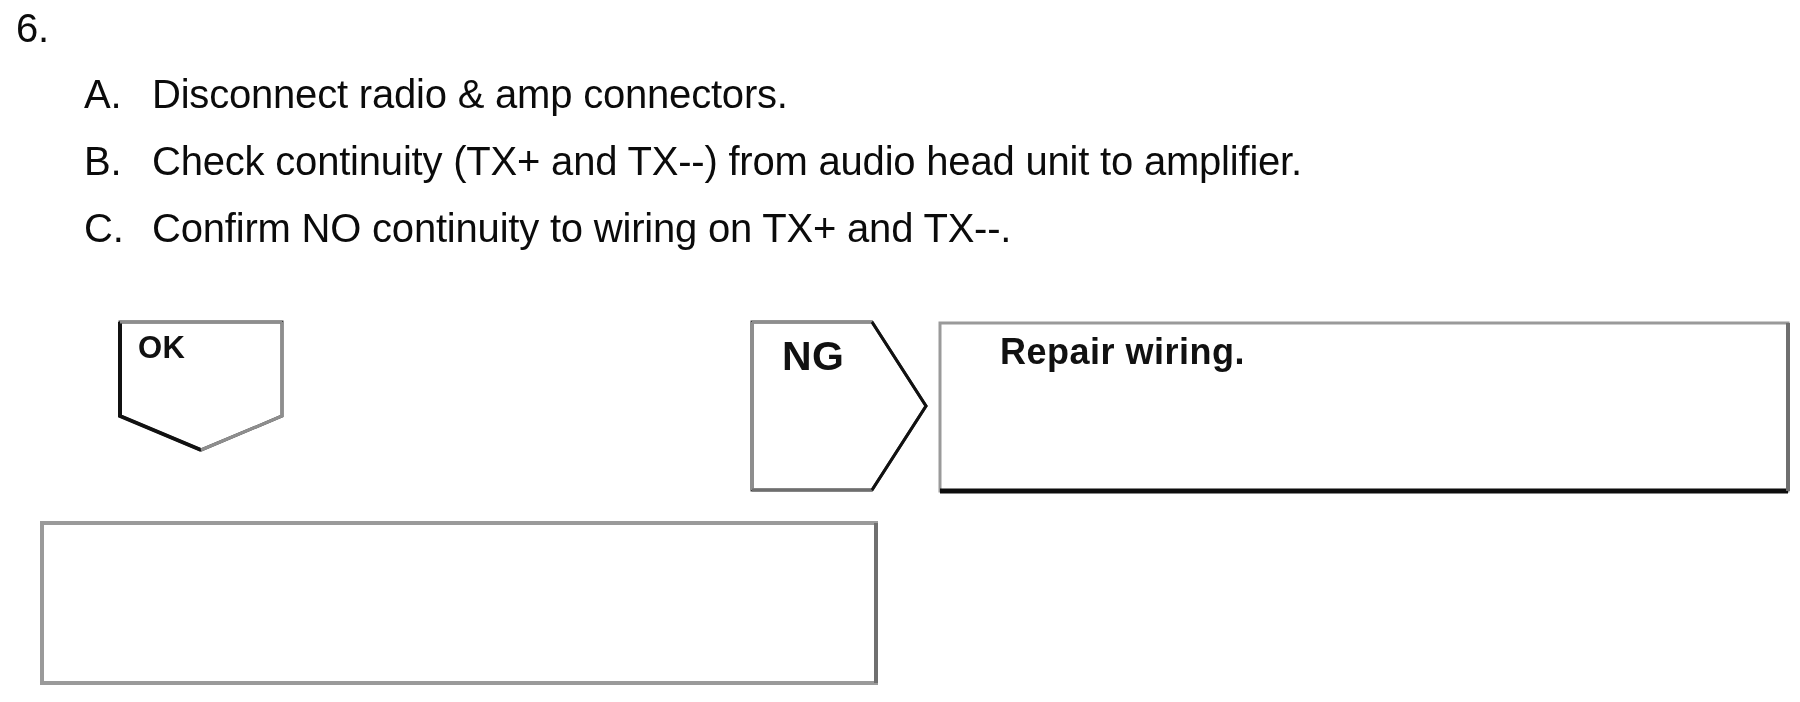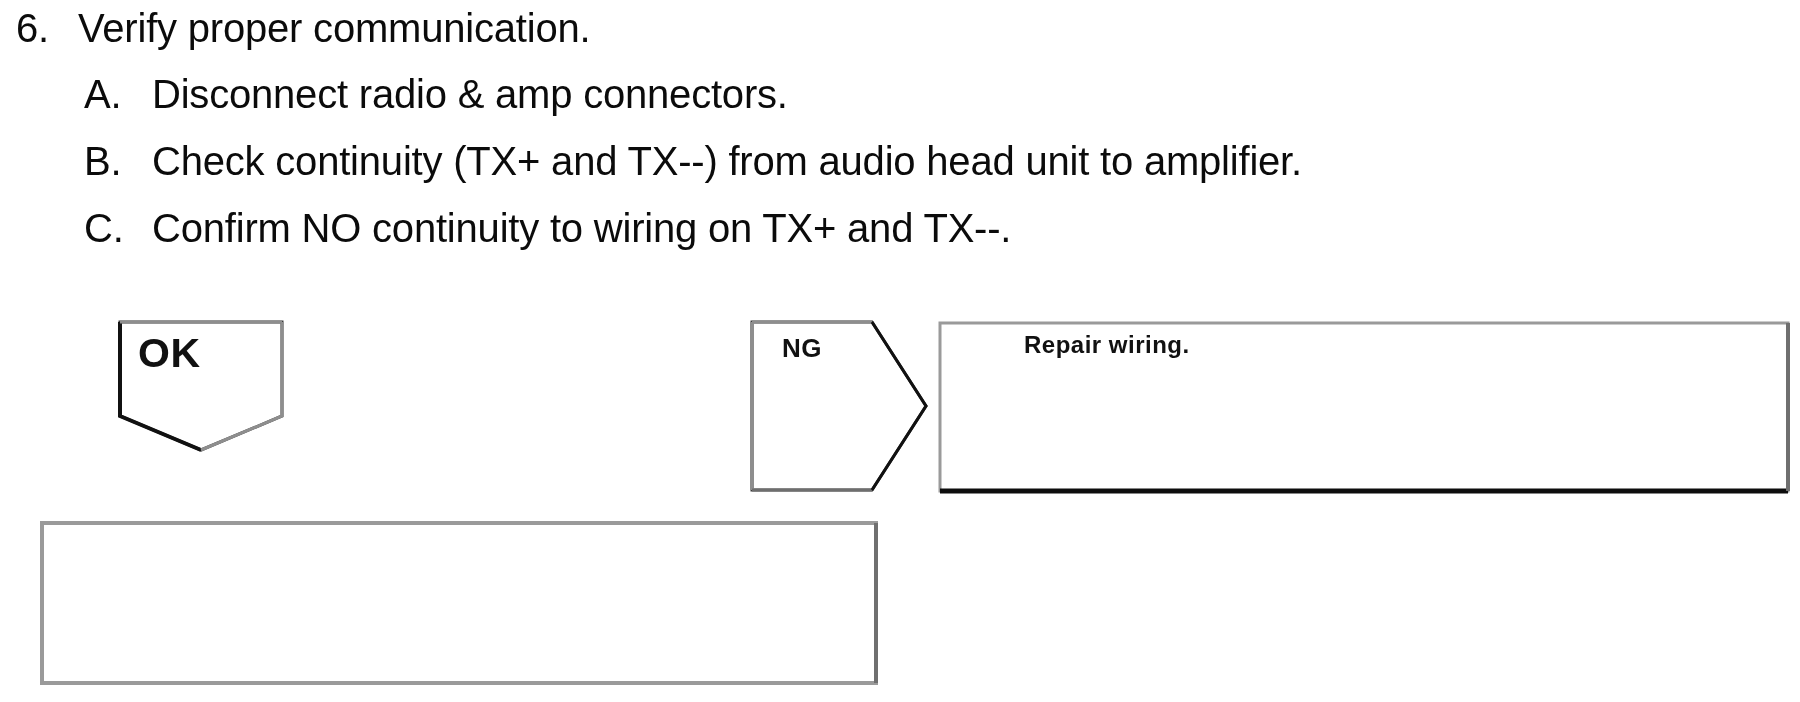--- a/index.html
+++ b/index.html
@@ -85,64 +85,63 @@
   .pent-right .pent-svg,
   .plain-box .box-svg {
     display: block;
     width: 100%;
     height: 100%;
     overflow: visible;
   }
   .ok-label {
     left: 138px;
     top: 330px;
-    font-size: 41px;
+    font-size: 31px;
   }
 
   
   .pent-right {
     left: 750px;
     top: 320px;
     width: 178px;
     height: 172px;
   }
   .ng-label {
     left: 782px;
     top: 333px;
-    font-size: 26px;
+    font-size: 41px;
   }
 
   
   .box-repair {
     left: 938px;
     top: 321px;
     width: 852px;
     height: 172px;
   }
   .repair-label {
-    left: 1024px;
+    left: 1000px;
     top: 331px;
-    font-size: 24px;
+    font-size: 36px;
   }
 
   .box-replace {
     left: 40px;
     top: 521px;
     width: 838px;
     height: 164px;
   }
 </style>
 </head>
 <body>
 
 <div id="page">
 
   <div class="step-line main-step">
     <span class="step-marker">6.</span>
-    <span class="step-text">Verify proper communication.</span>
   </div>
 
   <div class="step-line sub-step sub-a">
     <span class="step-marker">A.</span>
     <span class="step-text">Disconnect radio &amp; amp connectors.</span>
   </div>
 
   <div class="step-line sub-step sub-b">
     <span class="step-marker">B.</span>
     <span class="step-text">Check continuity (TX+ and TX--) from audio head unit to amplifier.</span>

